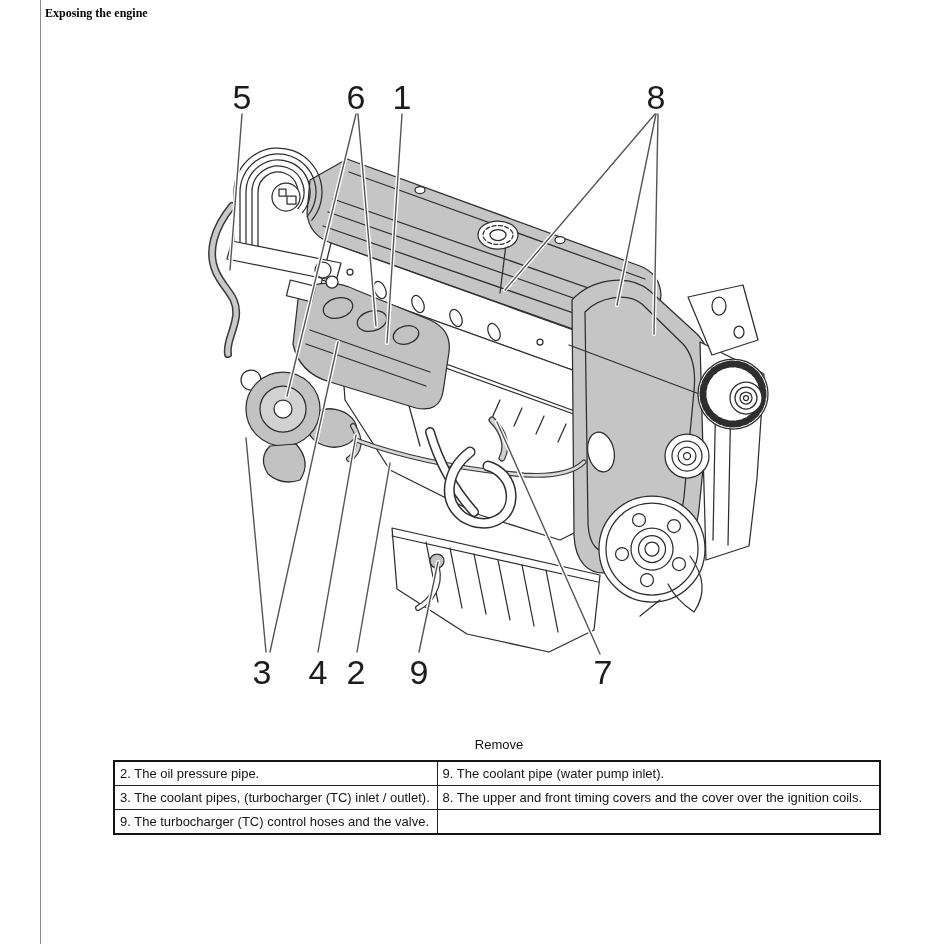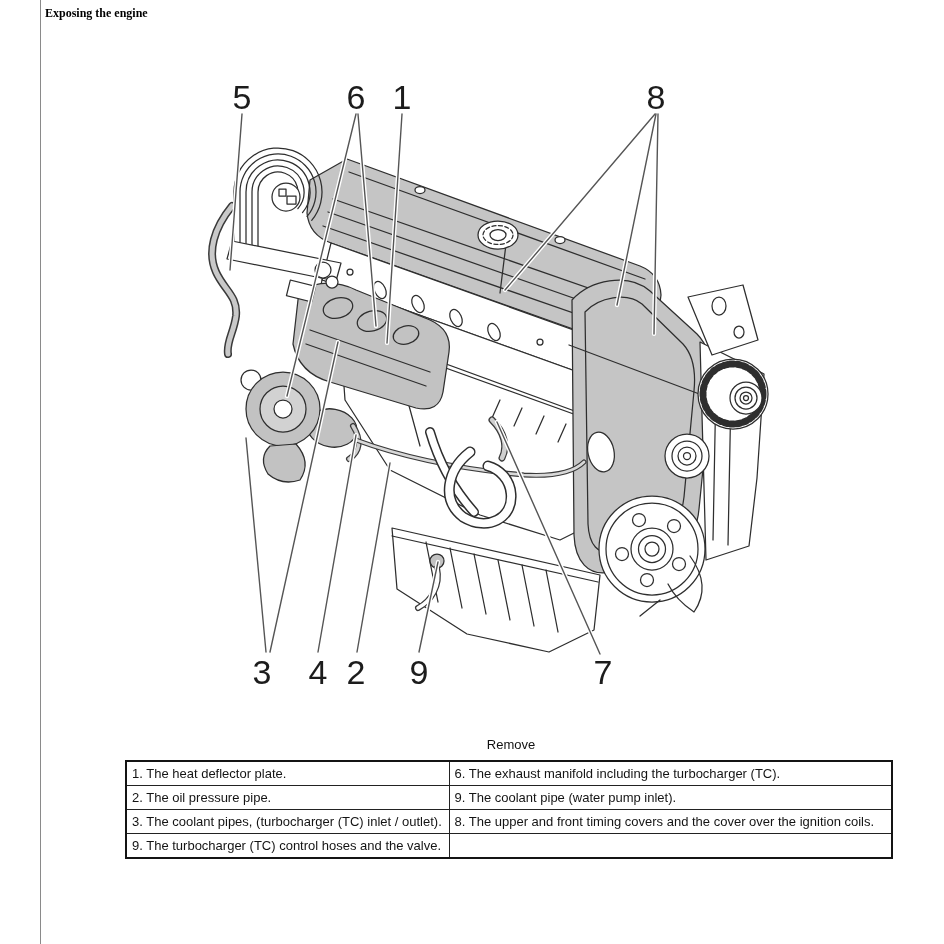--- a/index.html
+++ b/index.html
@@ -4,21 +4,21 @@
 <style>
   html,body{margin:0;padding:0;background:#fff;}
   .page{position:relative;width:944px;height:944px;background:#ffffff;overflow:hidden;
         font-family:"Liberation Sans",sans-serif;color:#111;}
   .page-left-rule{position:absolute;left:40px;top:0;width:1px;height:944px;background:#8a8a8a;}
   .page-title{position:absolute;left:45px;top:6px;margin:0;
               font-family:"Liberation Serif",serif;font-weight:bold;font-size:12px;color:#000;}
   svg.diagram{position:absolute;left:0;top:0;width:944px;height:944px;}
   .eng{stroke:#2e2e2e;stroke-width:1.25;fill:none;stroke-linejoin:round;stroke-linecap:round;}
   .callout-num{font-family:"Liberation Sans",sans-serif;font-size:34px;fill:#1c1c1c;stroke:none;}
-  .table-wrap{position:absolute;left:125px;top:737px;width:772px;}
+  .table-wrap{position:absolute;left:113px;top:737px;width:772px;}
   .table-caption{width:100%;text-align:center;font-size:13px;color:#111;margin-bottom:8px;}
   table.remove-table{border-collapse:collapse;table-layout:fixed;width:766px;
                      border:2px solid #141414;font-size:13px;color:#141414;}
   table.remove-table td{border:1px solid #222;height:20px;padding:1px 4px 2px 5px;
                         vertical-align:middle;white-space:nowrap;overflow:hidden;}
 </style>
 </head>
 <body>
 
 <div class="page">
@@ -239,24 +239,20 @@
   </svg>
 
   <div class="table-wrap">
     <div class="table-caption">Remove</div>
     <table class="remove-table">
       <colgroup>
           <col style="width:323px">
           <col style="width:443px">
         </colgroup>
       <tbody>
-        <tr>
-          <td>1. The heat deflector plate.</td>
-          <td>6. The exhaust manifold including the turbocharger (TC).</td>
-        </tr>
         <tr>
           <td>2. The oil pressure pipe.</td>
           <td>9. The coolant pipe (water pump inlet).</td>
         </tr>
         <tr>
           <td>3. The coolant pipes, (turbocharger (TC) inlet / outlet).</td>
           <td>8. The upper and front timing covers and the cover over the ignition coils.</td>
         </tr>
         <tr>
           <td>9. The turbocharger (TC) control hoses and the valve.</td>

